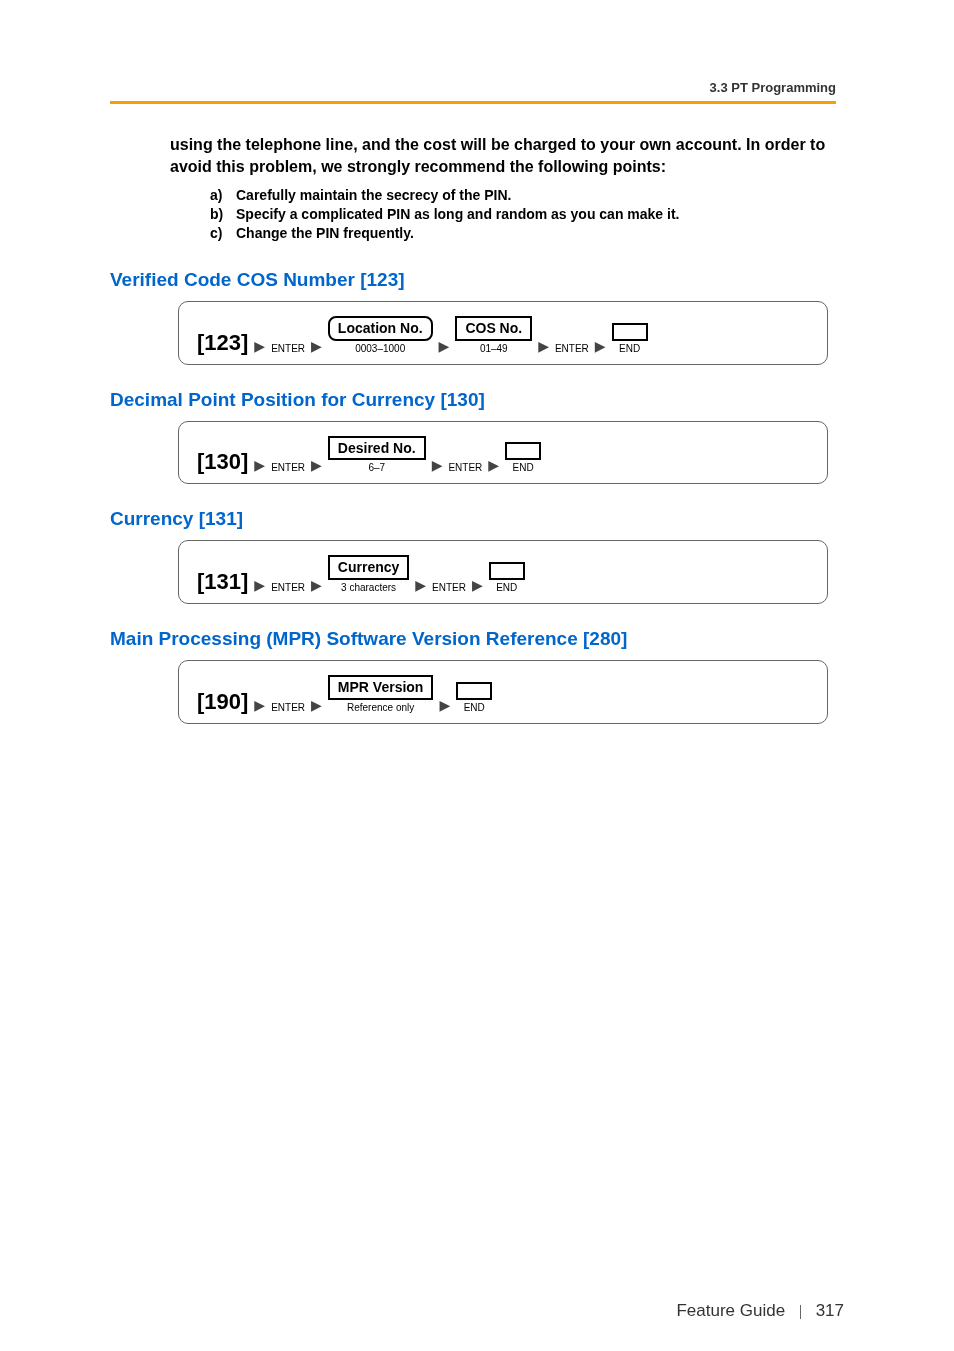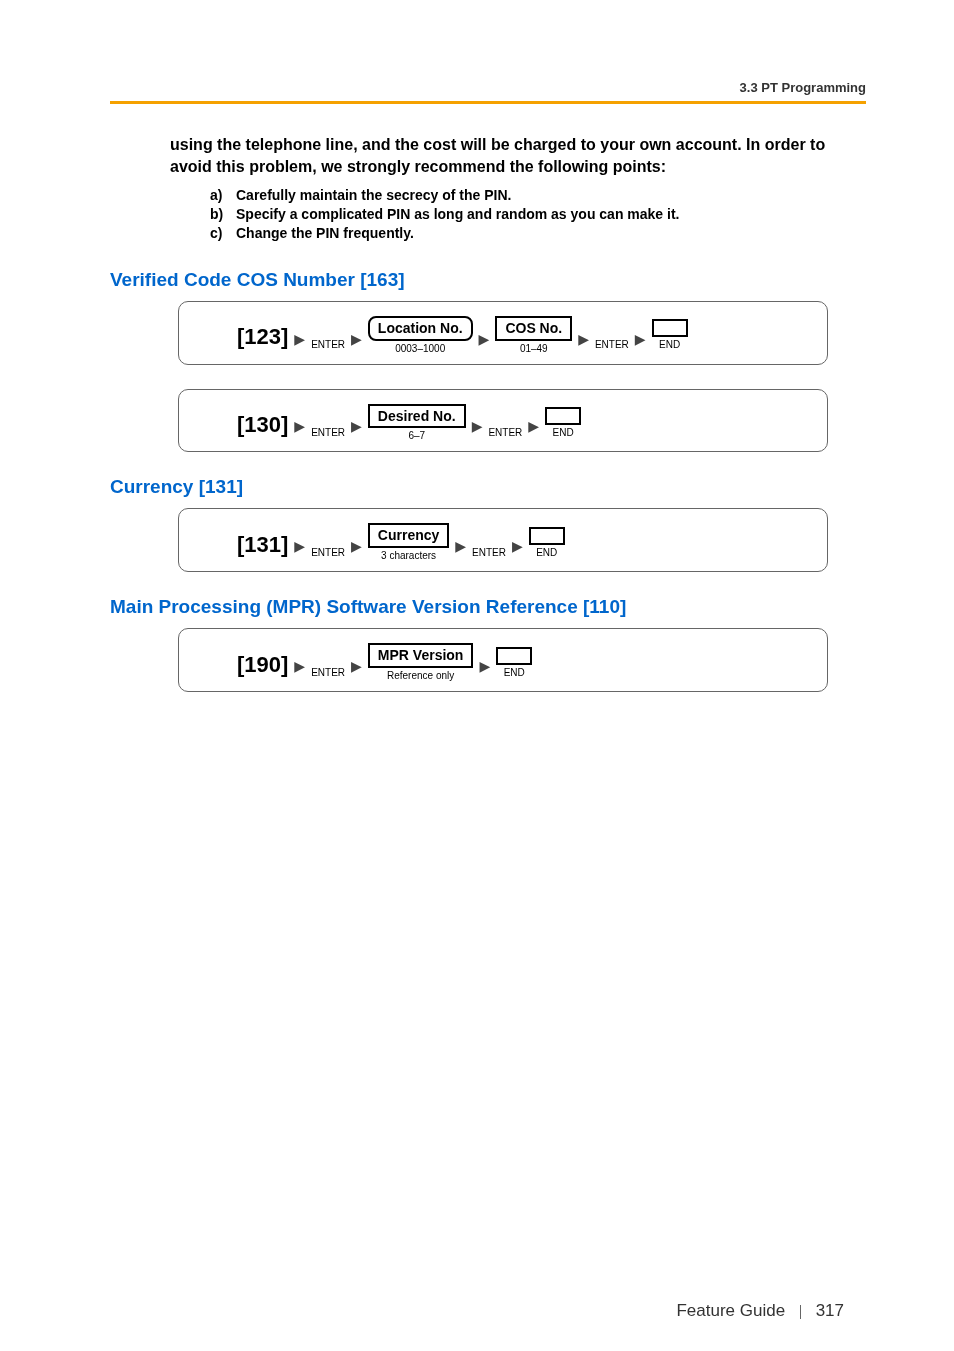--- a/index.html
+++ b/index.html
@@ -4,21 +4,21 @@
 <style>
   body {
     margin: 0;
     padding: 0;
     font-family: Arial, Helvetica, sans-serif;
     background: #fff;
     color: #000;
     width: 954px;
   }
   .page {
-    padding: 80px 88px 40px 110px;
+    padding: 80px 118px 40px 110px;
     box-sizing: border-box;
     min-height: 1351px;
     position: relative;
   }
   .top-header {
     text-align: right;
     font-size: 13px;
     font-weight: bold;
     color: #333;
     margin-bottom: 6px;
@@ -58,23 +58,22 @@
   }
   .flowbox {
     border: 1px solid #666;
     border-radius: 10px;
     padding: 14px 14px 10px 14px;
     margin: 0 0 24px 68px;
     width: 620px;
   }
   .flowrow {
     display: flex;
-    align-items: center;
+    align-items: flex-end;
     flex-wrap: wrap;
-    margin-left: 40px;
   }
   .flowstep {
     display: flex;
     flex-direction: column;
     align-items: center;
     margin: 0 4px;
   }
   .code {
     font-size: 22px;
     font-weight: bold;
@@ -142,21 +141,21 @@
     <div class="oitem">
       <span class="label">b)</span>
       <span class="text">Specify a complicated PIN as long and random as you can make it.</span>
     </div>
     <div class="oitem">
       <span class="label">c)</span>
       <span class="text">Change the PIN frequently.</span>
     </div>
   </div>
 
-  <div class="section-title">Verified Code COS Number [163]</div>
+  <div class="section-title">Verified Code COS Number [123]</div>
   <div class="flowbox">
     <div class="flowrow">
       <div class="flowstep">
           <div class="code">[123]</div>
         </div>
       <div class="arrow">▶</div>
       <div class="flowstep">
         <span>
           <svg viewBox="0 0 40 34">
               <path d="M20 2 L28 9 L34 9 A3 3 0 0 1 37 12 L37 22 A3 3 0 0 1 34 25 L28 25 L20 32 L12 25 L6 25 A3 3 0 0 1 3 22 L3 12 A3 3 0 0 1 6 9 L12 9 Z" fill="#fff" stroke="#555" stroke-width="1"></path>
@@ -192,20 +191,21 @@
         <div class="caption">ENTER</div>
       </div>
       <div class="arrow">▶</div>
       <div class="flowstep">
         <div class="endbox"></div>
         <div class="caption">END</div>
       </div>
     </div>
   </div>
 
+  <div class="section-title">Decimal Point Position for Currency [130]</div>
   <div class="flowbox">
     <div class="flowrow">
       <div class="flowstep">
           <div class="code">[130]</div>
         </div>
       <div class="arrow">▶</div>
       <div class="flowstep">
         <span>
           <svg viewBox="0 0 40 34">
               <path d="M20 2 L28 9 L34 9 A3 3 0 0 1 37 12 L37 22 A3 3 0 0 1 34 25 L28 25 L20 32 L12 25 L6 25 A3 3 0 0 1 3 22 L3 12 A3 3 0 0 1 6 9 L12 9 Z" fill="#fff" stroke="#555" stroke-width="1"></path>
@@ -281,21 +281,21 @@
         <div class="caption">ENTER</div>
       </div>
       <div class="arrow">▶</div>
       <div class="flowstep">
         <div class="endbox"></div>
         <div class="caption">END</div>
       </div>
     </div>
   </div>
 
-  <div class="section-title">Main Processing (MPR) Software Version Reference [110]</div>
+  <div class="section-title">Main Processing (MPR) Software Version Reference [280]</div>
   <div class="flowbox">
     <div class="flowrow">
       <div class="flowstep">
           <div class="code">[190]</div>
         </div>
       <div class="arrow">▶</div>
       <div class="flowstep">
         <span>
           <svg viewBox="0 0 40 34">
               <path d="M20 2 L28 9 L34 9 A3 3 0 0 1 37 12 L37 22 A3 3 0 0 1 34 25 L28 25 L20 32 L12 25 L6 25 A3 3 0 0 1 3 22 L3 12 A3 3 0 0 1 6 9 L12 9 Z" fill="#fff" stroke="#555" stroke-width="1"></path>

